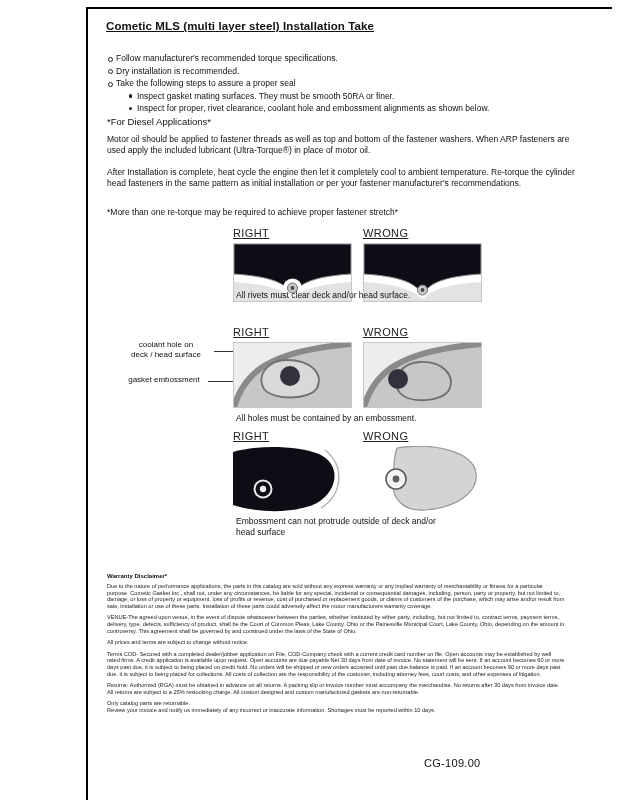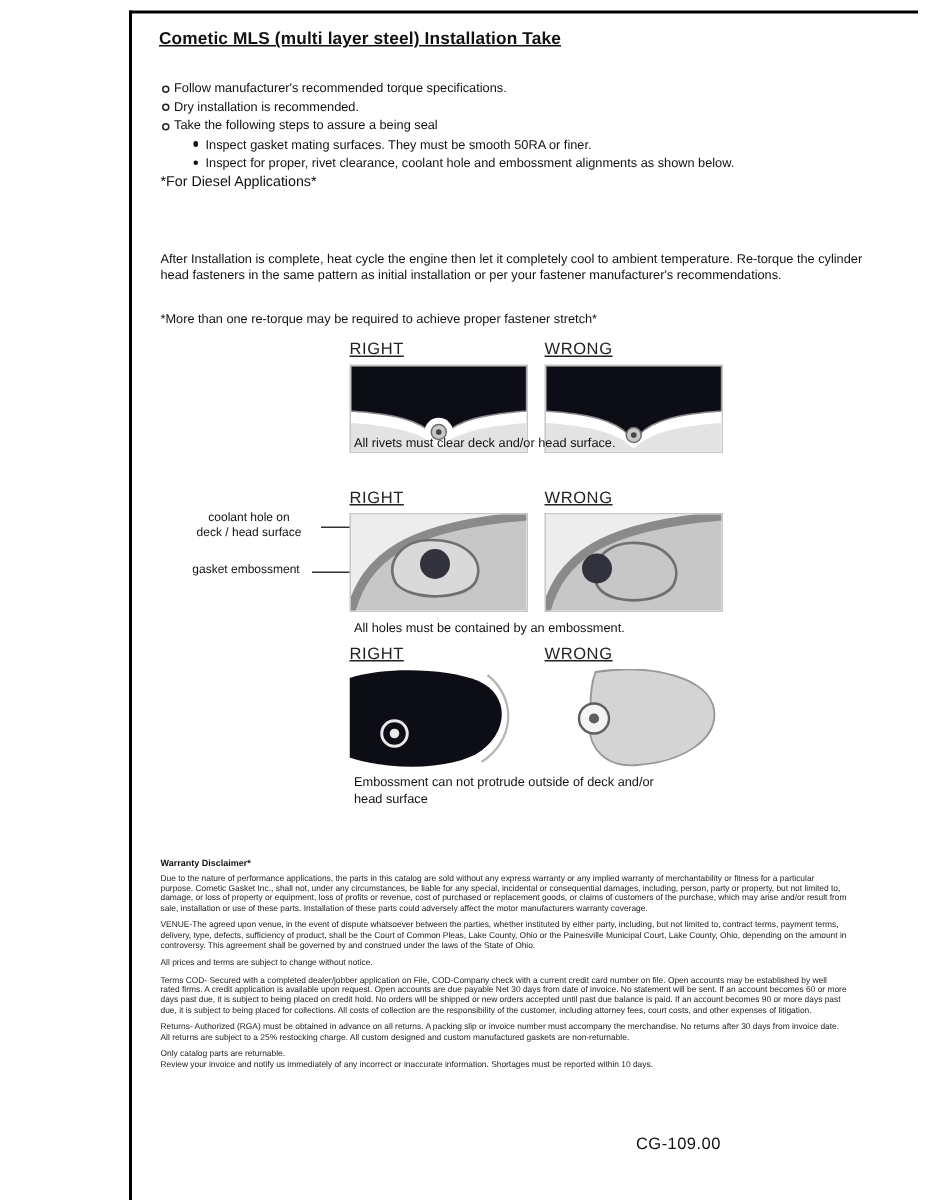--- a/index.html
+++ b/index.html
@@ -50,29 +50,30 @@
 <div class="page">
 
   <div class="border-left"></div>
   <div class="border-top"></div>
 
   <h1 class="title">Cometic MLS (multi layer steel) Installation Take</h1>
 
   <ul class="tips">
     <li><span>Follow manufacturer's recommended torque specifications.</span></li>
     <li><span>Dry installation is recommended.</span></li>
-    <li><span>Take the following steps to assure a being seal</span>
+    <li><span>Take the following steps to assure a proper seal</span>
       <ul class="subtips">
         <li>Inspect gasket mating surfaces.  They must be smooth 50RA or finer.</li>
         <li>Inspect for proper, rivet clearance, coolant hole and embossment alignments as shown below.</li>
       </ul>
     </li>
   </ul>
 
   <div class="diesel-heading">*For Diesel Applications*</div>
+  <p class="para p1">Motor oil should be applied to fastener threads as well as top and bottom of the fastener washers. When ARP fasteners are used apply the included lubricant (Ultra-Torque®) in place of motor oil.</p>
   <p class="para p2">After Installation is complete, heat cycle the engine then let it completely cool to ambient temperature. Re-torque the cylinder head fasteners in the same pattern as initial installation or per your fastener manufacturer's recommendations.</p>
   <p class="para note">*More than one re-torque may be required to achieve proper fastener stretch*</p>
 
   <div class="rw-label" style="left:233px; top:227px;">RIGHT</div>
   <div class="rw-label" style="left:363px; top:227px;">WRONG</div>
 
   <div class="panel bordered" style="left:233px; top:243px;">
     <svg width="117" height="57" viewBox="0 0 117 57">
       <rect width="117" height="57" fill="#ffffff"></rect>
       <path d="M0,38 C28,40 46,44 56,53 Q58.5,56 61,53 C71,44 89,40 117,38 L117,57 L0,57 Z" fill="#e3e3e3"></path>

